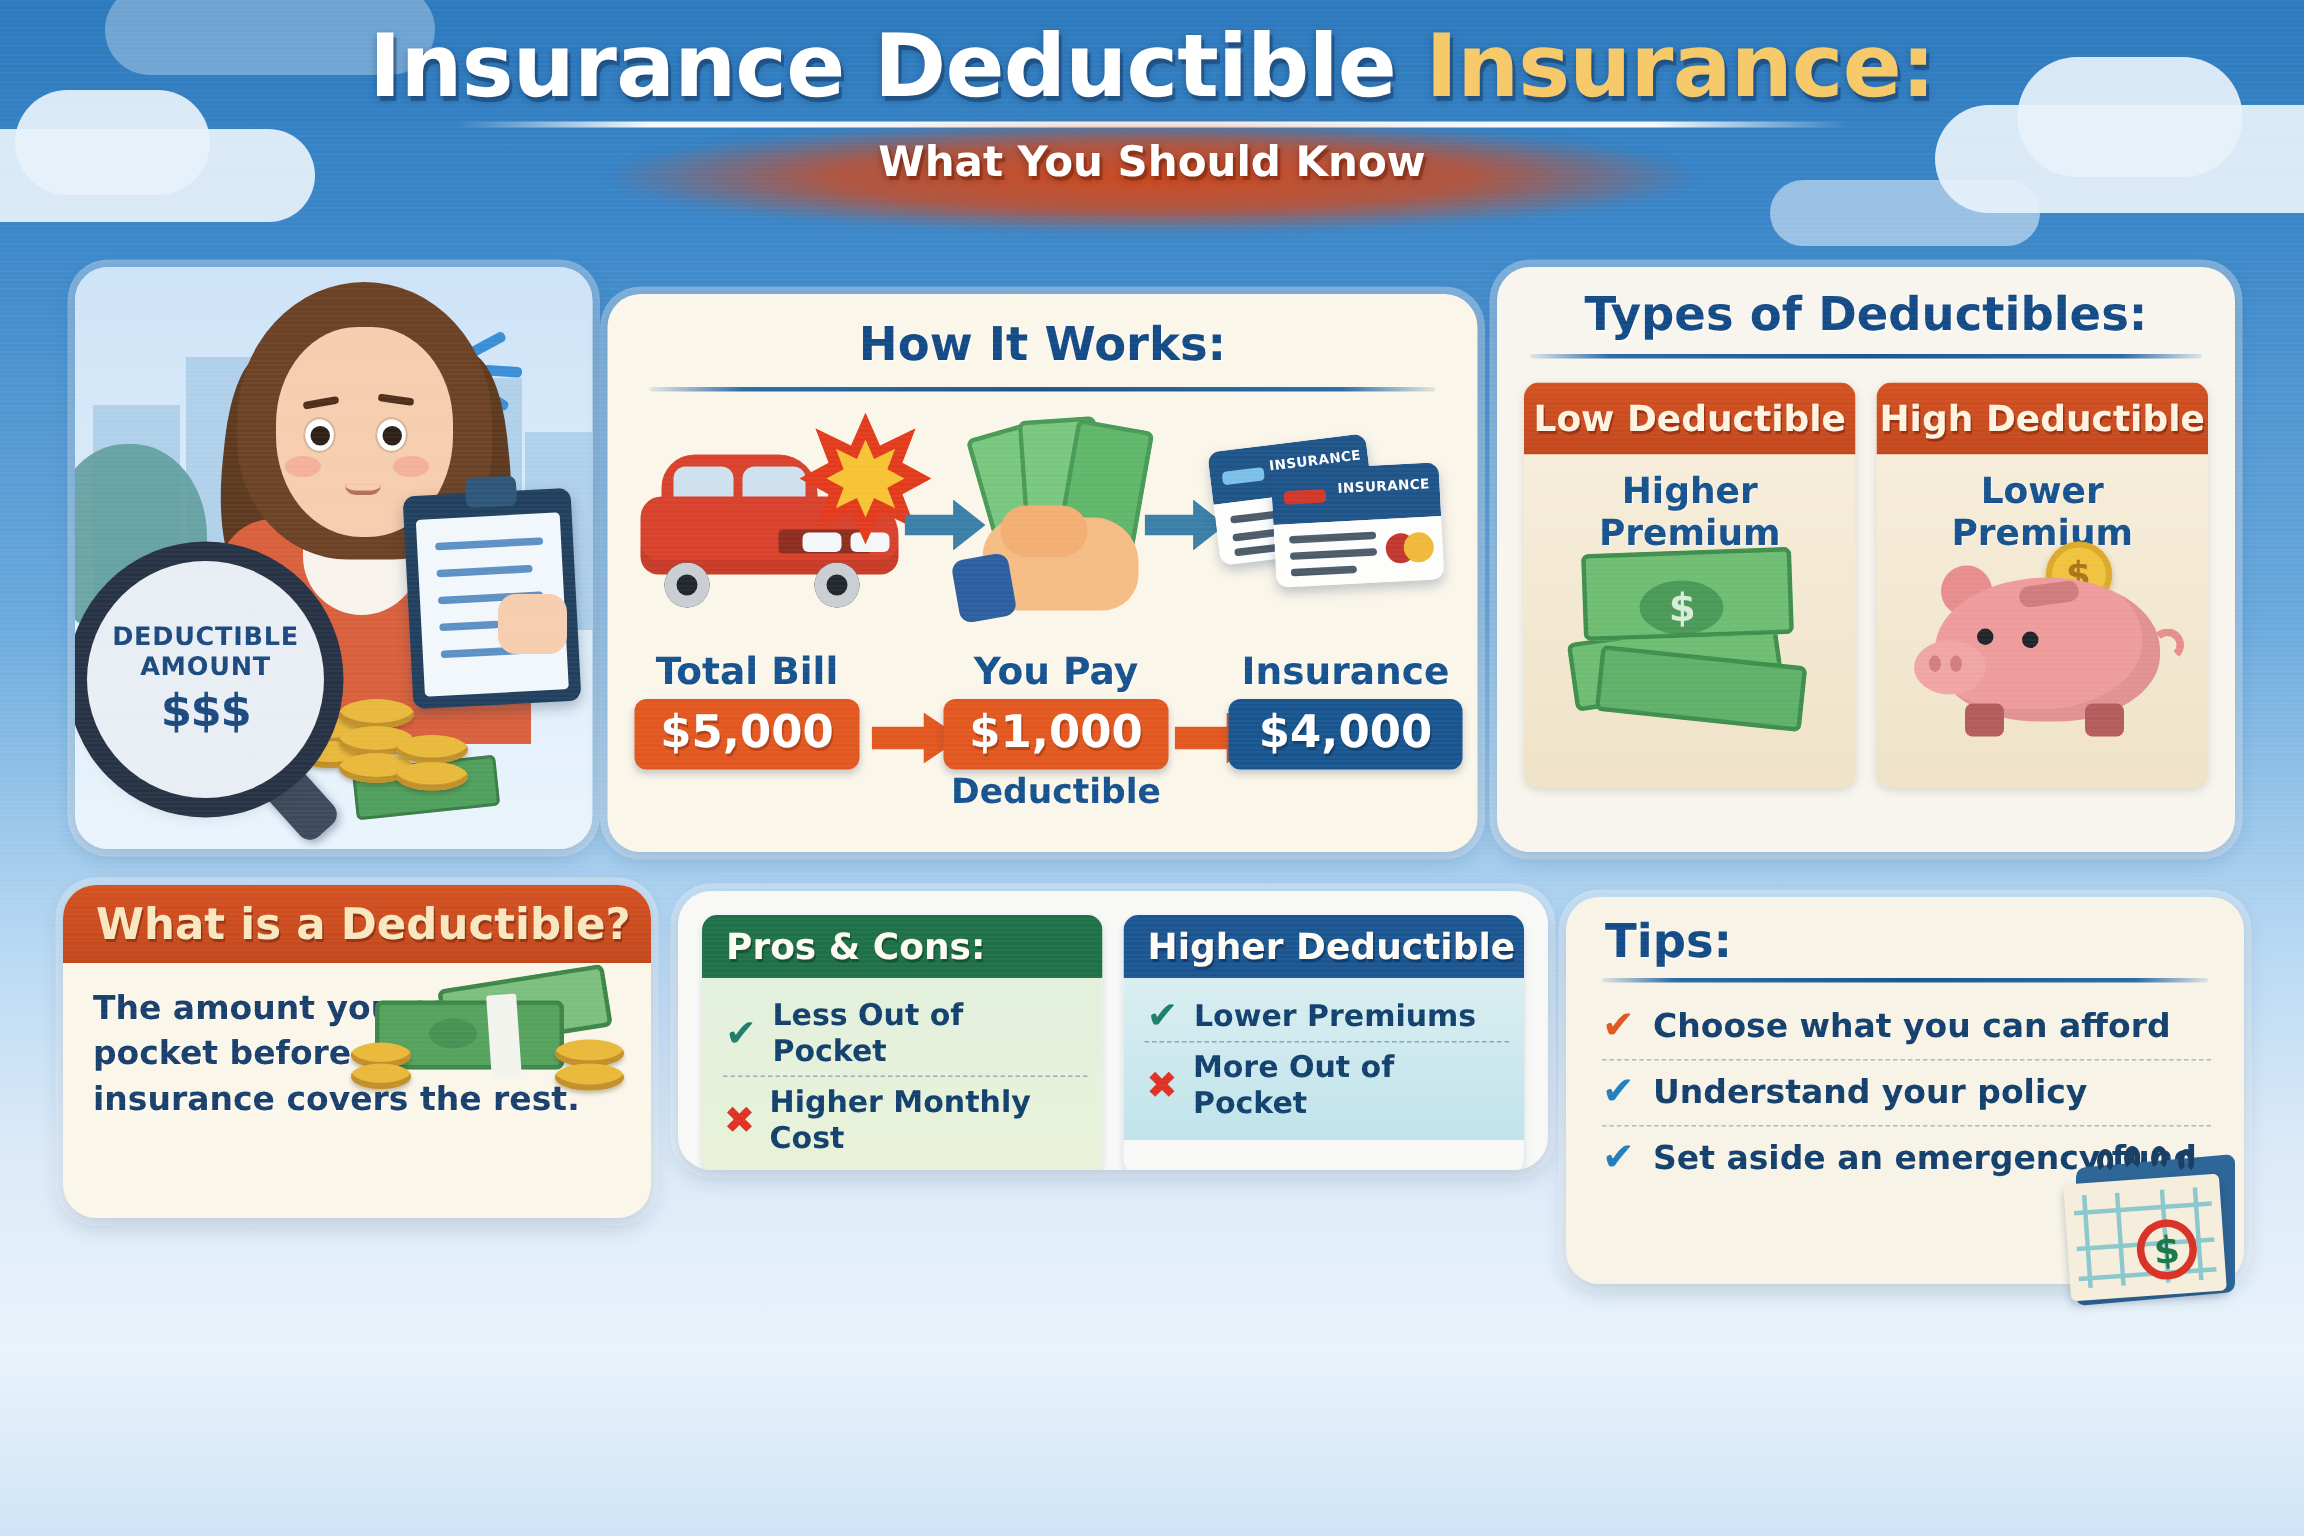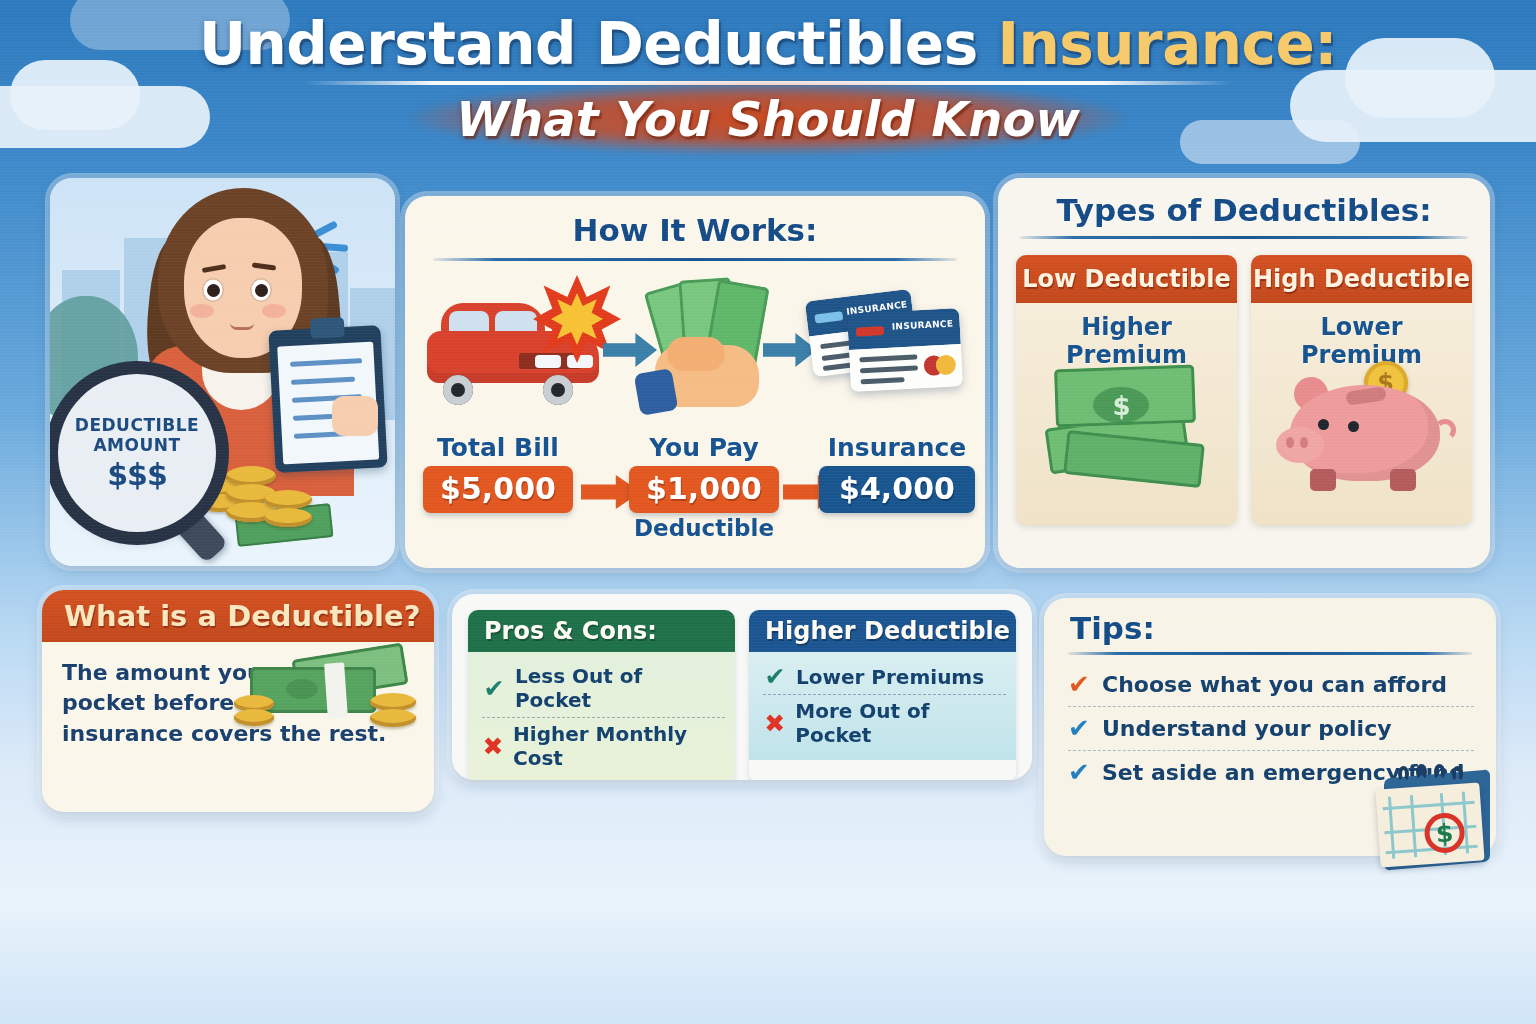--- a/index.html
+++ b/index.html
@@ -52,23 +52,22 @@
   }
   .subtitle-band::before{
     content:""; position:absolute; left:50%; top:-4px; transform:translateX(-50%);
     width:720px; height:74px; border-radius:50%;
     background: radial-gradient(ellipse at center, rgba(214,72,24,.95) 0%, rgba(214,72,24,.75) 42%, rgba(214,72,24,0) 72%);
     filter: blur(3px);
   }
   .title-sub{
     position:relative;
     font-family:"DejaVu Sans", sans-serif;
-    font-weight:700; font-size:48px; color:#ffffff;
+    font-weight:700; font-size:28px; color:#ffffff;
     text-shadow: 2px 3px 0 rgba(120,35,10,.5), 0 2px 5px rgba(80,20,5,.4);
-    font-style: italic;
   }
 
   
   .card{
     position:absolute;
     background:#fbf6ea;
     border-radius:22px;
     box-shadow: 0 5px 14px rgba(25,60,105,.22), 0 0 0 5px rgba(255,255,255,.32);
     overflow:hidden;
   }
@@ -271,21 +270,21 @@
 <div id="canvas">
 
   <div class="cloud c0"></div>
   <div class="cloud c1"></div>
   <div class="cloud c1b"></div>
   <div class="cloud c2"></div>
   <div class="cloud c2b"></div>
   <div class="cloud c3"></div>
 
   <div id="header">
-    <div class="title-main"><span>Understand Deductibles </span><span class="accent">Insurance:</span></div>
+    <div class="title-main"><span>Insurance Deductible </span><span class="accent">Insurance:</span></div>
     <div class="title-rule"></div>
     <div class="subtitle-band">
       <div class="title-sub">What You Should Know</div>
     </div>
   </div>
 
   <div class="card" id="illus-card">
     <div class="sky-bg"></div>
 
     <div class="skyline" style="left:12px; top:92px; width:58px; height:150px;"></div>

